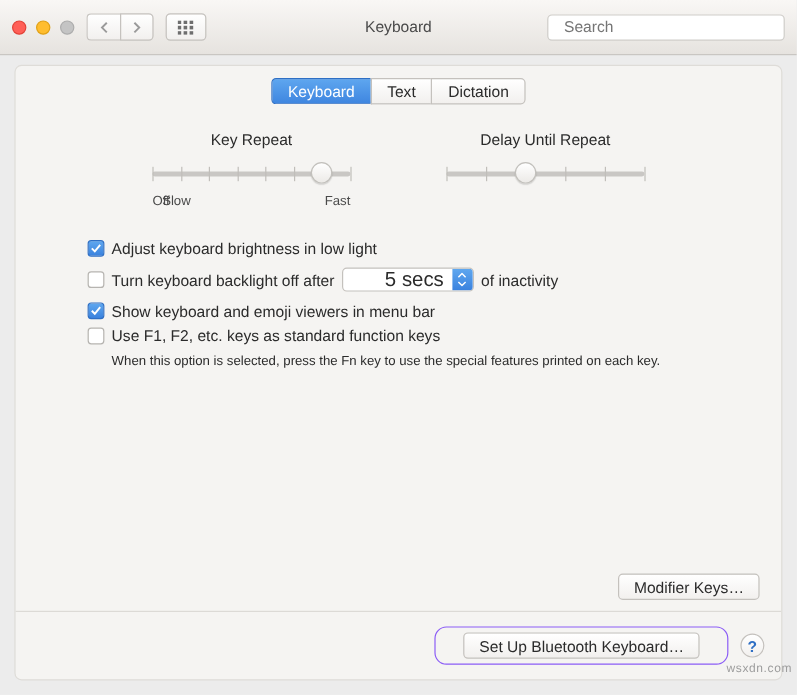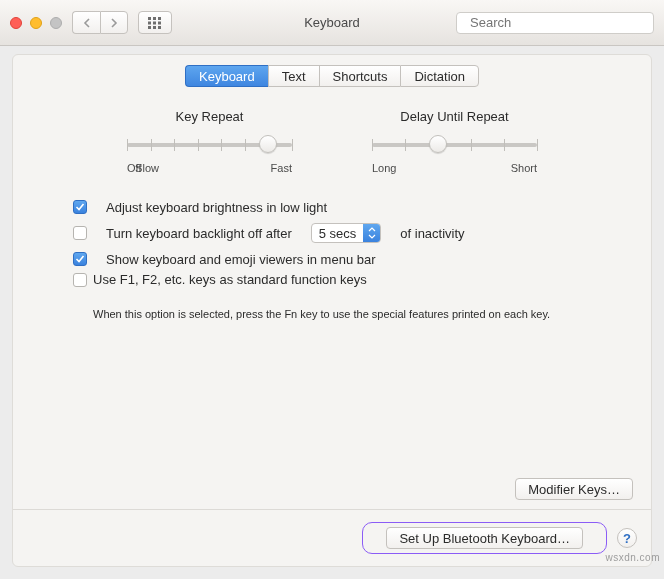--- a/index.html
+++ b/index.html
@@ -98,38 +98,38 @@
     background:linear-gradient(#ffffff,#eceae7);
     border:1px solid #c2c0bc; border-radius:50%;
     transform:translateX(-50%);
     box-shadow:0 1px 1px rgba(0,0,0,0.15);
   }
   .tlabels { display:flex; justify-content:space-between; font-size:11px; color:#4a4a4a; margin-top:6px;}
   .tlabels.three span:nth-child(1){text-align:left;}
   .tlabels.three span:nth-child(2){text-align:left;}
   
   .checklist { padding: 0 20px 0 60px; }
-  .row { display:flex; align-items:center; gap:19px; min-height:26px; font-size:13px; flex-wrap:wrap;}
+  .row { display:flex; align-items:center; gap:6px; min-height:26px; font-size:13px; flex-wrap:wrap;}
   .cbox {
     width:14px; height:14px; border:1px solid #b6b4b0; border-radius:3px;
     background:#fff; display:flex; align-items:center; justify-content:center;
     flex-shrink:0;
   }
   .cbox.checked {
     background:linear-gradient(#5fa7ef,#3a82de);
     border-color:#2f6fc4;
   }
   .cbox.checked svg { display:block; }
   .cbox svg { display:none; }
   .select {
     height:20px; display:flex; align-items:center;
     border:1px solid #c4c1bd; border-radius:4px;
     background:#fff; overflow:hidden;
   }
-  .select .val { padding:0 7px; font-size:13px;}
+  .select .val { padding:0 7px; font-size:17px;margin-left:28px;}
   .select .arrows {
     width:17px; height:100%;
     background:linear-gradient(#5fa7ef,#3a82de);
     display:flex; flex-direction:column; align-items:center; justify-content:center;
     color:#fff;
   }
   .hint { font-size:11px; color:#2b2b2b; margin-left:20px; margin-top:2px;}
   
   .modbtn {
     position:absolute; right:18px; bottom:66px;
@@ -212,21 +212,20 @@
       </svg>
     <input placeholder="Search" style="">
   </div>
 </div>
 
 <div class="panel">
 
   <div class="tabs">
     <div class="tab active">Keyboard</div>
     <div class="tab">Text</div>
-    <div class="tab">Shortcuts</div>
     <div class="tab">Dictation</div>
   </div>
 
   <div class="sliders">
     <div class="slidebox">
       <div class="lbl">Key Repeat</div>
       <div class="track">
         <div class="bar"></div>
         <div class="tick" style="left:0%"></div>
           <div class="tick" style="left:14.3%"></div>
@@ -249,24 +248,20 @@
       <div class="track">
         <div class="bar"></div>
         <div class="tick" style="left:0%"></div>
           <div class="tick" style="left:20%"></div>
           <div class="tick" style="left:40%"></div>
           <div class="tick" style="left:60%"></div>
           <div class="tick" style="left:80%"></div>
           <div class="tick" style="left:100%"></div>
         <div class="thumb" style="left:40%"></div>
       </div>
-      <div class="tlabels">
-        <span>Long</span>
-        <span>Short</span>
-      </div>
     </div>
   </div>
 
   <div class="checklist">
     <div class="row">
       <div class="cbox checked">
         <svg width="10" height="10" viewBox="0 0 10 10">
             <path d="M1.5 5 L4 7.5 L8.5 2" stroke="#fff" stroke-width="1.6" fill="none"></path>
           </svg>
       </div>

